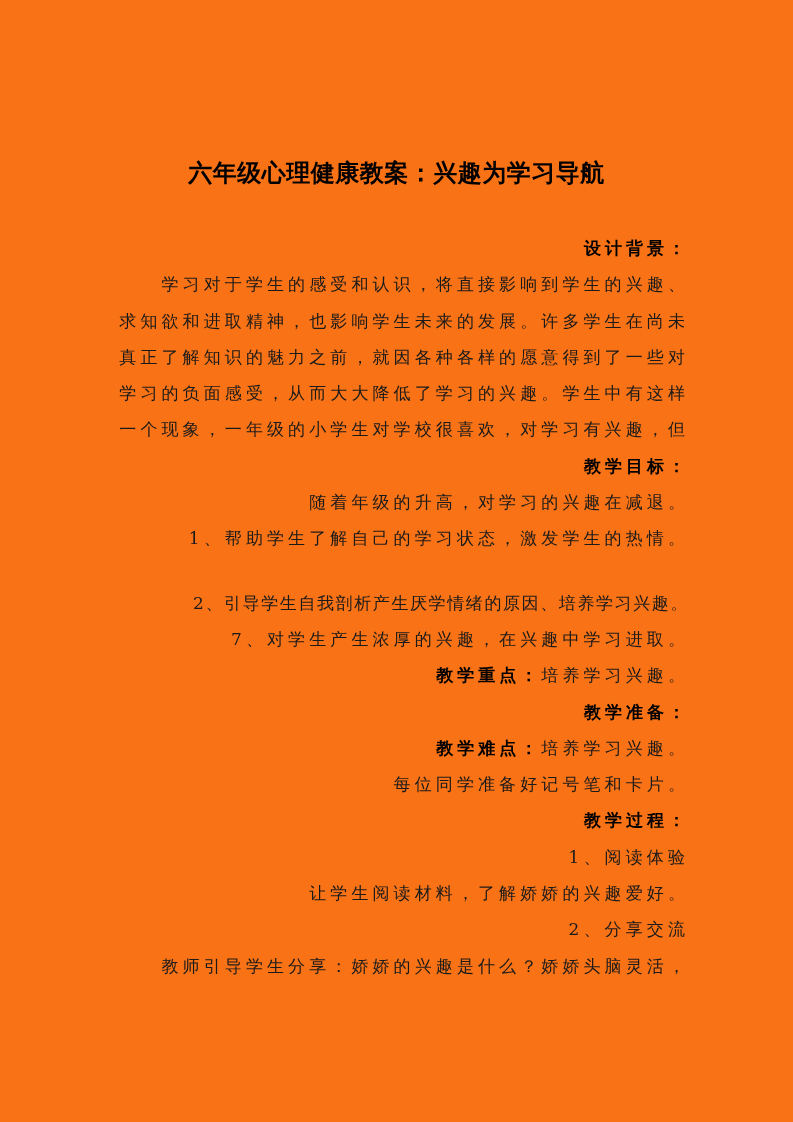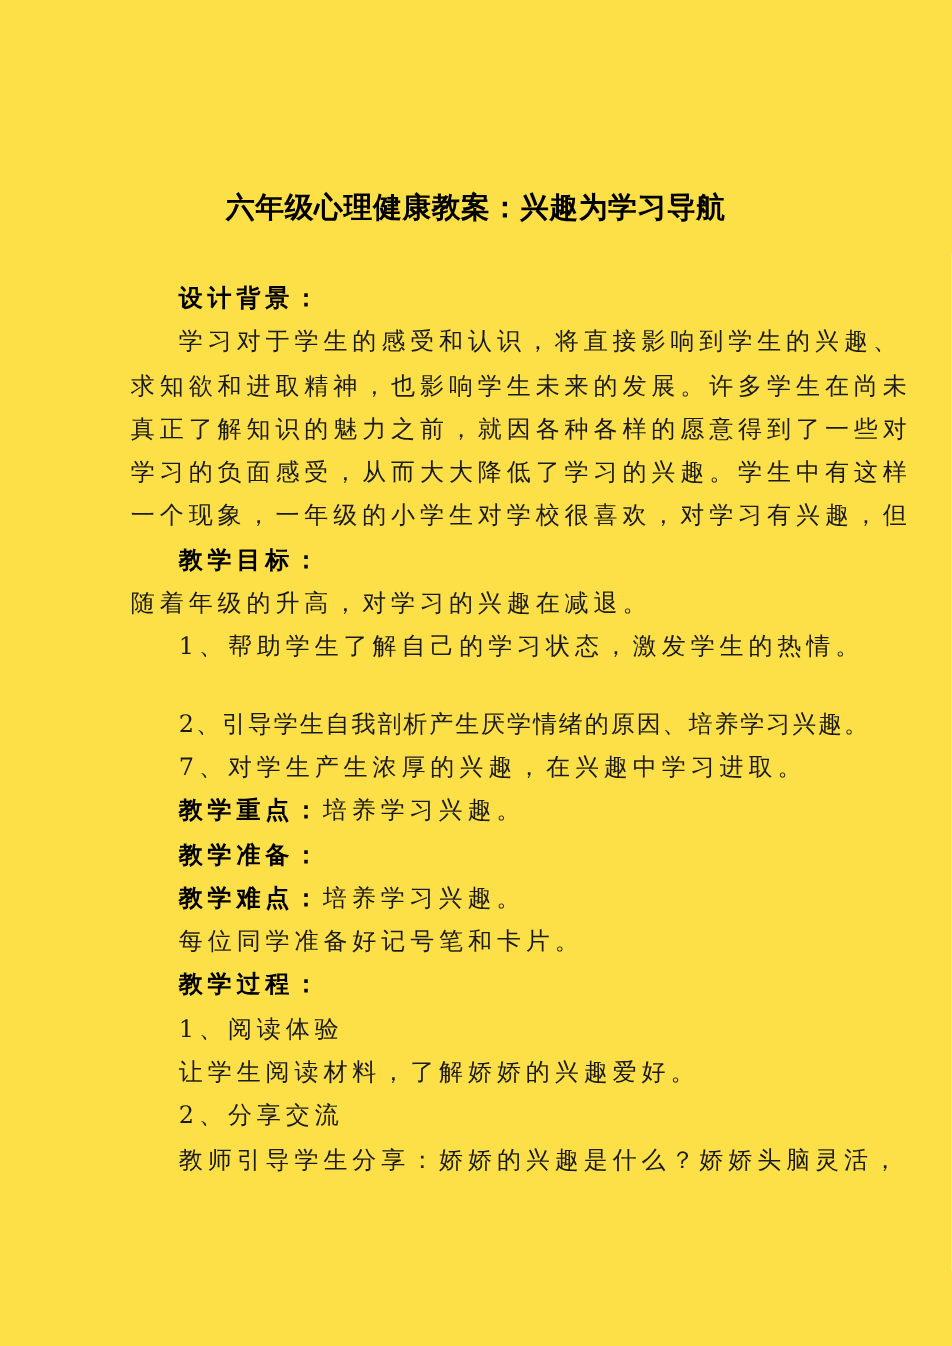--- a/index.html
+++ b/index.html
@@ -1,24 +1,24 @@
 <!DOCTYPE html>
 <html><head>
 <meta charset="utf-8">
 <style>
   html, body { margin: 0; padding: 0; background: #ffffff; }
   body { width: 793px; height: 1122px; position: relative; overflow: hidden;
          font-family: "DejaVu Serif", "Liberation Serif", serif; color: #111; }
-  .page { position: absolute; left: 0; top: 0; width: 793px; height: 1122px; background: #fde047; }
+  .page { position: absolute; left: 0; top: 0; width: 793px; height: 1122px; background: #f97316; }
   .title { position: absolute; left: 0; width: 793px; top: 155px; text-align: center;
            font-family: "DejaVu Sans", "Liberation Sans", sans-serif; font-weight: bold;
            font-size: 24px; letter-spacing: 0.5px; color: #000; line-height: 36px; }
   .body { position: absolute; left: 109px; top: 230px; width: 580px; }
-  .line { font-size: 20px; line-height: 36.3px; height: 36.3px; white-space: nowrap;
-          letter-spacing: 4.1px; color: #1a1a1a; }
+  .line { font-size: 17px; line-height: 36.3px; height: 36.3px; white-space: nowrap;
+          letter-spacing: 4.1px; color: #1a1a1a; text-align: right; }
   .indent { padding-left: 40px; }
   .b { font-weight: bold; font-family: "DejaVu Sans", "Liberation Sans", sans-serif; letter-spacing: 4px; color:#000; }
   .tight { letter-spacing: 1.6px; margin-top: 28px; }
 </style>
 </head>
 <body>
 
 <div class="page">
   <div class="title">六年级心理健康教案：兴趣为学习导航</div>
 

